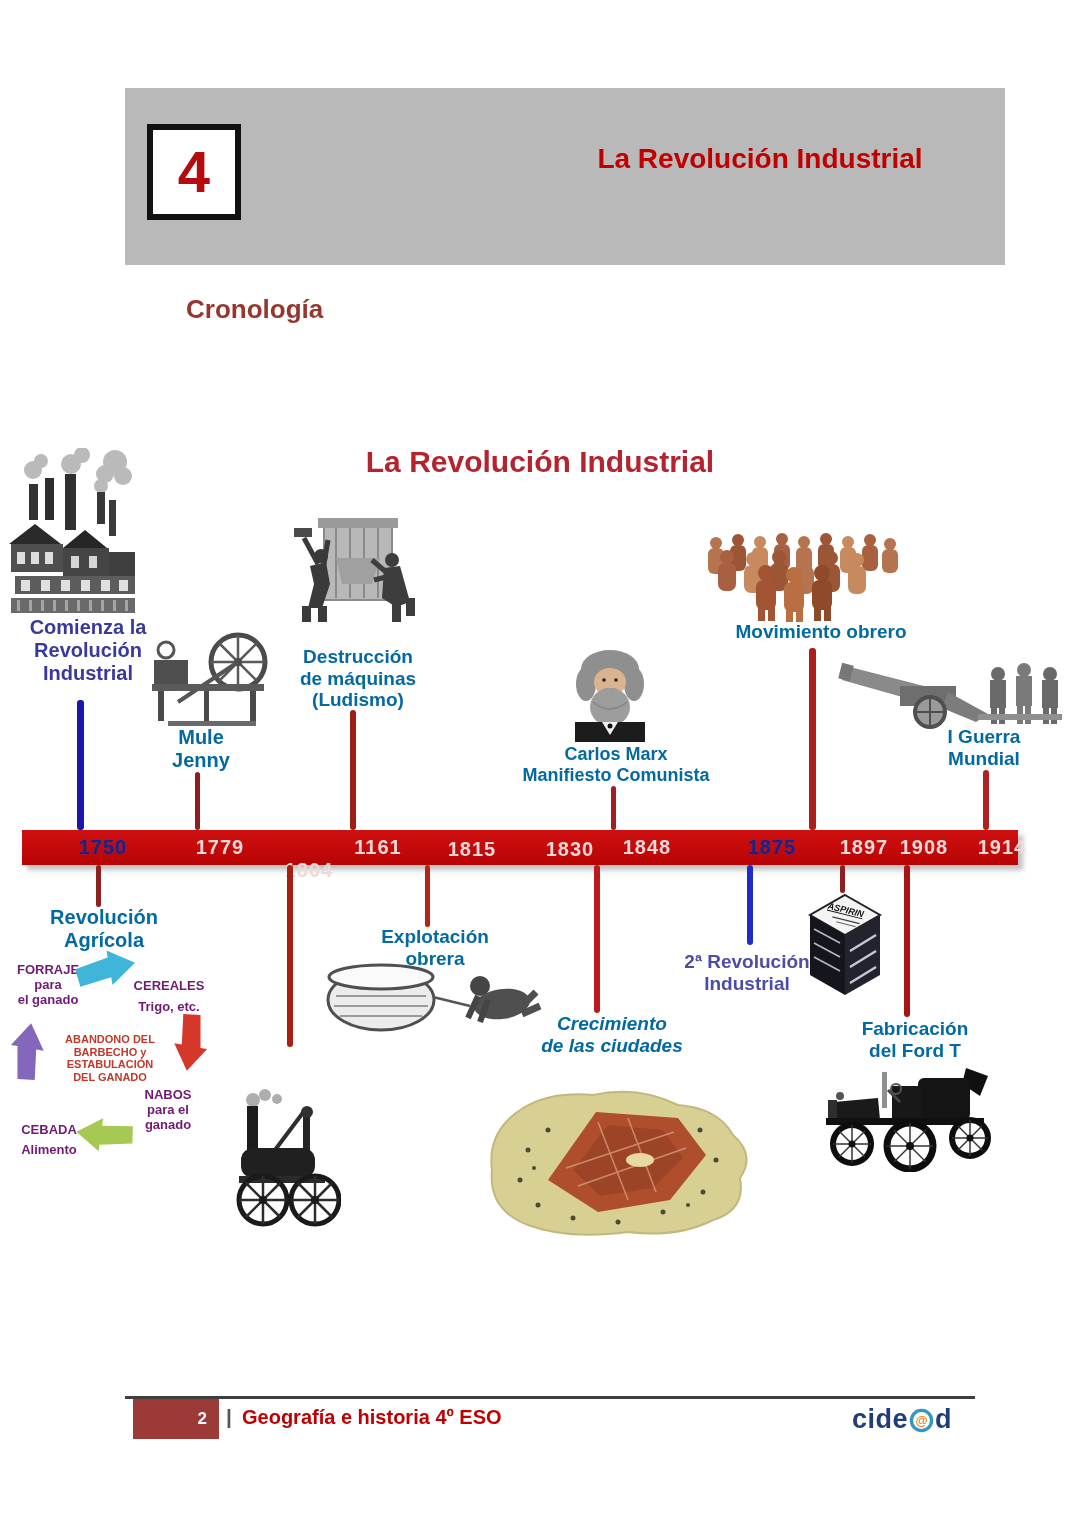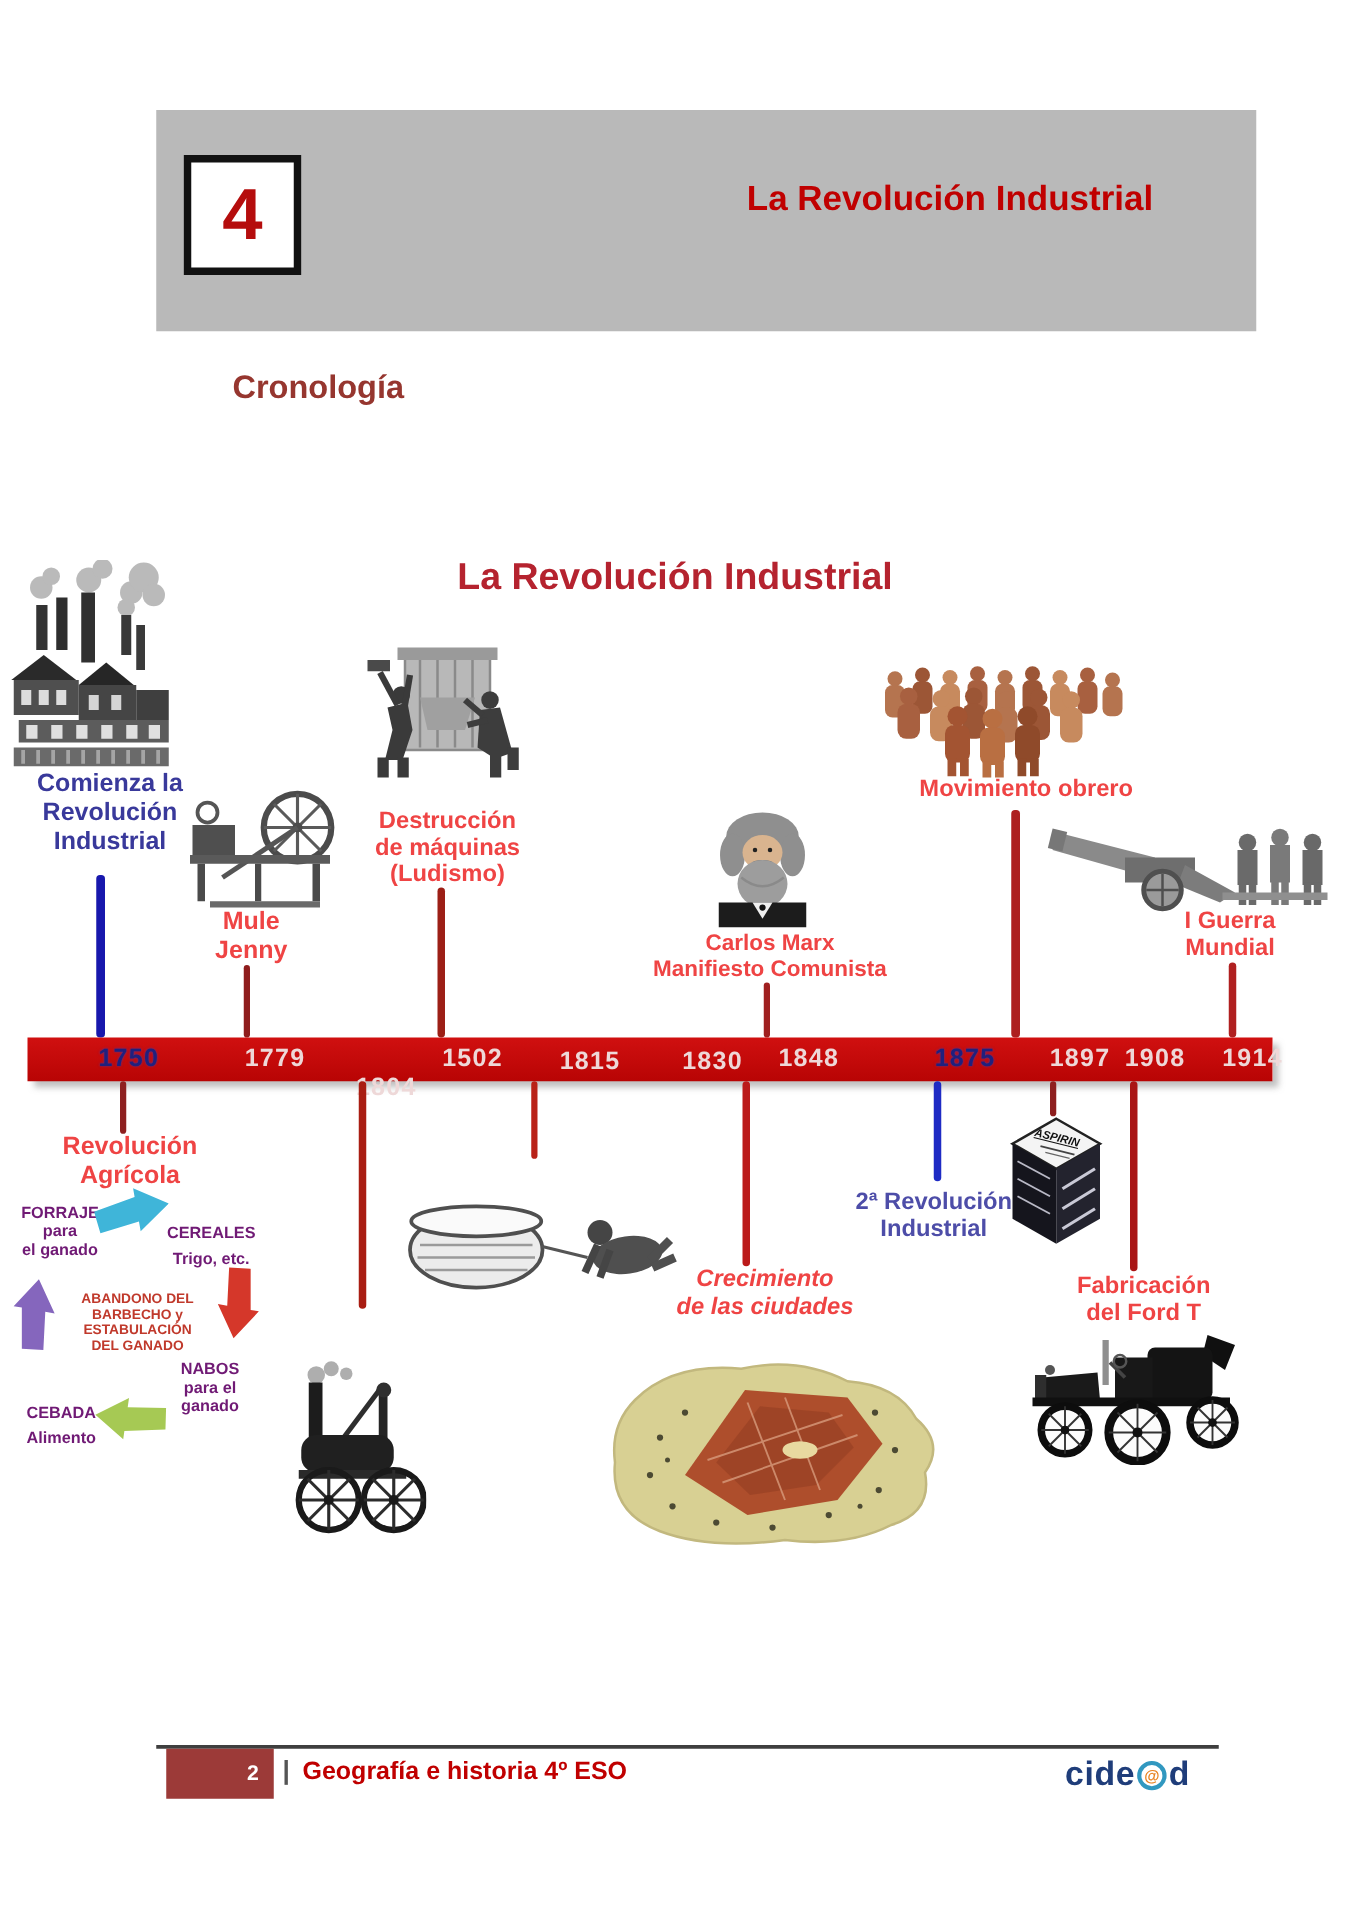--- a/index.html
+++ b/index.html
@@ -15,21 +15,21 @@
   .header-title{left:540px;top:143px;width:440px;text-align:center;color:#c00000;
                 font-size:28px;font-weight:bold;}
 
   .section-heading{left:186px;top:294px;color:#96362f;font-size:26px;font-weight:bold;}
 
   
   .tl-title{left:330px;top:445px;width:420px;text-align:center;color:#b5232f;
             font-size:30px;font-weight:bold;}
 
   .lbl{position:absolute;font-weight:bold;text-align:center;white-space:pre-line;line-height:1.14;}
-  .lbl-red{color:#ef4444;}
+  .lbl-red{color:#0369a1;}
   .lbl-blue{color:#39399b;}
   .lbl-black{color:#701a75;}
 
   .tick{position:absolute;border-radius:3px;}
 
   .tl-bar{left:22px;top:830px;width:996px;height:35px;
           background:linear-gradient(#d01010,#b80404);
           box-shadow:5px 5px 5px rgba(140,140,140,.55);}
   .yr{position:absolute;top:6px;width:80px;text-align:center;font-size:20px;font-weight:bold;
       color:#eed8d8;letter-spacing:1px;}
@@ -300,40 +300,42 @@
   <div class="tick" style="left:195px;top:772px;width:5px;height:58px;background:#8f1d1d;"></div>
   <div class="tick" style="left:350px;top:710px;width:6px;height:120px;background:#9c1f16;"></div>
   <div class="tick" style="left:611px;top:786px;width:5px;height:44px;background:#a02020;"></div>
   <div class="tick" style="left:809px;top:648px;width:7px;height:182px;background:#ad1f1f;"></div>
   <div class="tick" style="left:983px;top:770px;width:6px;height:60px;background:#b02020;"></div>
 
   <div class="abs tl-bar">
     <span class="yr yr-blue" style="left:41px;">1750</span>
     <span class="yr" style="left:158px;">1779</span>
     <span class="yr" style="left:247px;margin-top:23px;">1804</span>
-    <span class="yr" style="left:316px;">1502</span>
+    <span class="yr" style="left:316px;">1161</span>
     <span class="yr" style="left:410px;top:8px;">1815</span>
     <span class="yr" style="left:508px;top:8px;">1830</span>
     <span class="yr" style="left:585px;">1848</span>
     <span class="yr yr-blue" style="left:710px;">1875</span>
     <span class="yr" style="left:802px;">1897</span>
     <span class="yr" style="left:862px;">1908</span>
     <span class="yr" style="left:940px;">1914</span>
   </div>
 
   <div class="tick" style="left:96px;top:865px;width:5px;height:42px;background:#8e2020;"></div>
   <div class="tick" style="left:287px;top:865px;width:6px;height:182px;background:#a91d12;"></div>
   <div class="tick" style="left:425px;top:865px;width:5px;height:62px;background:#b92218;"></div>
   <div class="tick" style="left:594px;top:865px;width:6px;height:148px;background:#bb1a1a;"></div>
   <div class="tick" style="left:747px;top:865px;width:6px;height:80px;background:#1e2bc4;"></div>
   <div class="tick" style="left:840px;top:865px;width:5px;height:28px;background:#8e1f1f;"></div>
   <div class="tick" style="left:904px;top:865px;width:6px;height:152px;background:#a91515;"></div>
 
   <div class="lbl lbl-red" style="left:24px;top:906px;width:160px;font-size:20px;">Revolución
 Agrícola</div>
+  <div class="lbl lbl-red" style="left:355px;top:926px;width:160px;font-size:19px;">Explotación
+obrera</div>
   <div class="lbl lbl-red" style="left:512px;top:1013px;width:200px;font-size:19px;font-style:italic;">Crecimiento
 de las ciudades</div>
   <div class="lbl lbl-blue" style="left:647px;top:951px;width:200px;font-size:19px;color:#4d4da8;">2ª Revolución
 Industrial</div>
   <div class="lbl lbl-red" style="left:835px;top:1018px;width:160px;font-size:19px;">Fabricación
 del Ford T</div>
 
   <div class="lbl lbl-black" style="left:8px;top:963px;width:80px;font-size:13px;">FORRAJE
 para
 el ganado</div>

